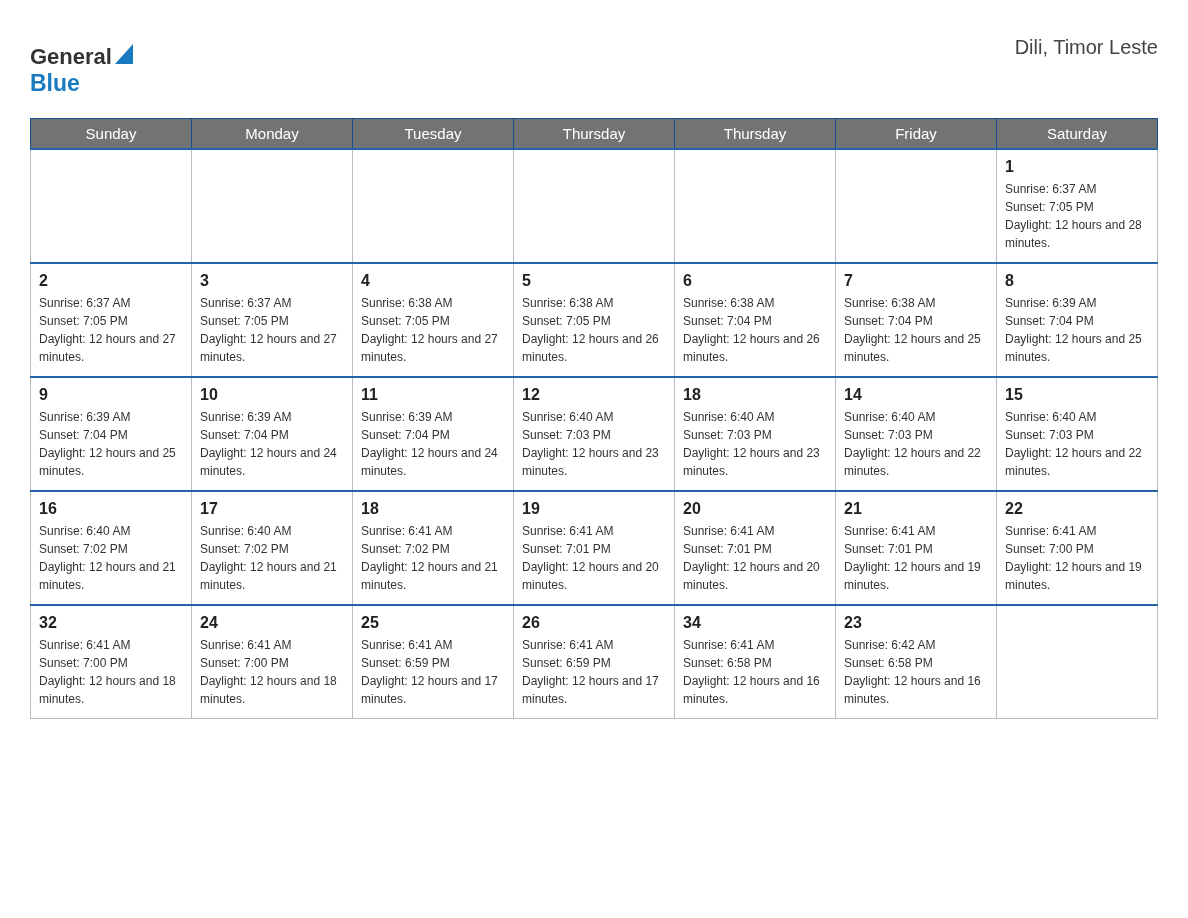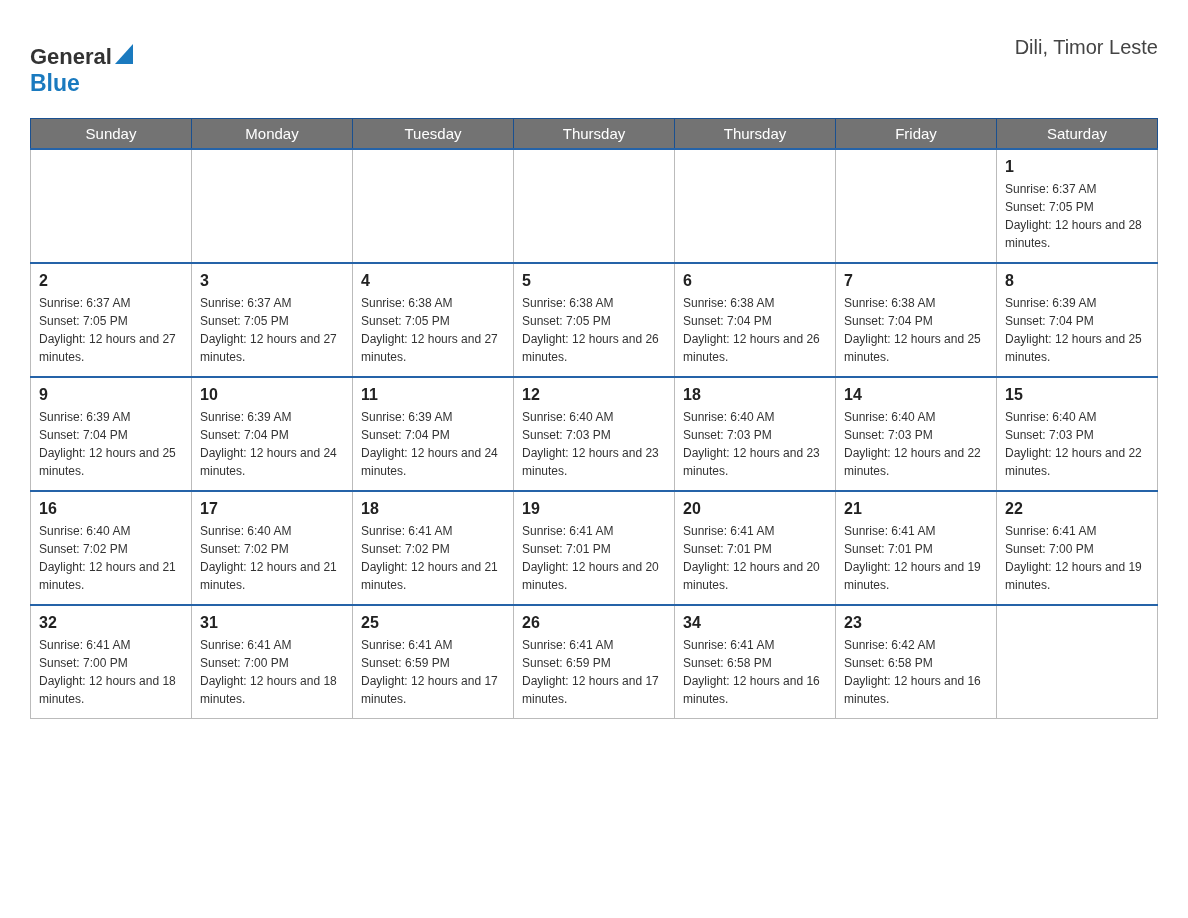--- a/index.html
+++ b/index.html
@@ -231,21 +231,21 @@
           <span class="day-num">22</span>
           <div class="day-info">Sunrise: 6:41 AM<br>Sunset: 7:00 PM<br>Daylight: 12 hours and 19 minutes.</div>
         </td>
       </tr>
       <tr>
         <td>
           <span class="day-num">32</span>
           <div class="day-info">Sunrise: 6:41 AM<br>Sunset: 7:00 PM<br>Daylight: 12 hours and 18 minutes.</div>
         </td>
         <td>
-          <span class="day-num">31</span>
+          <span class="day-num">24</span>
           <div class="day-info">Sunrise: 6:41 AM<br>Sunset: 7:00 PM<br>Daylight: 12 hours and 18 minutes.</div>
         </td>
         <td>
           <span class="day-num">25</span>
           <div class="day-info">Sunrise: 6:41 AM<br>Sunset: 6:59 PM<br>Daylight: 12 hours and 17 minutes.</div>
         </td>
         <td>
           <span class="day-num">26</span>
           <div class="day-info">Sunrise: 6:41 AM<br>Sunset: 6:59 PM<br>Daylight: 12 hours and 17 minutes.</div>
         </td>

